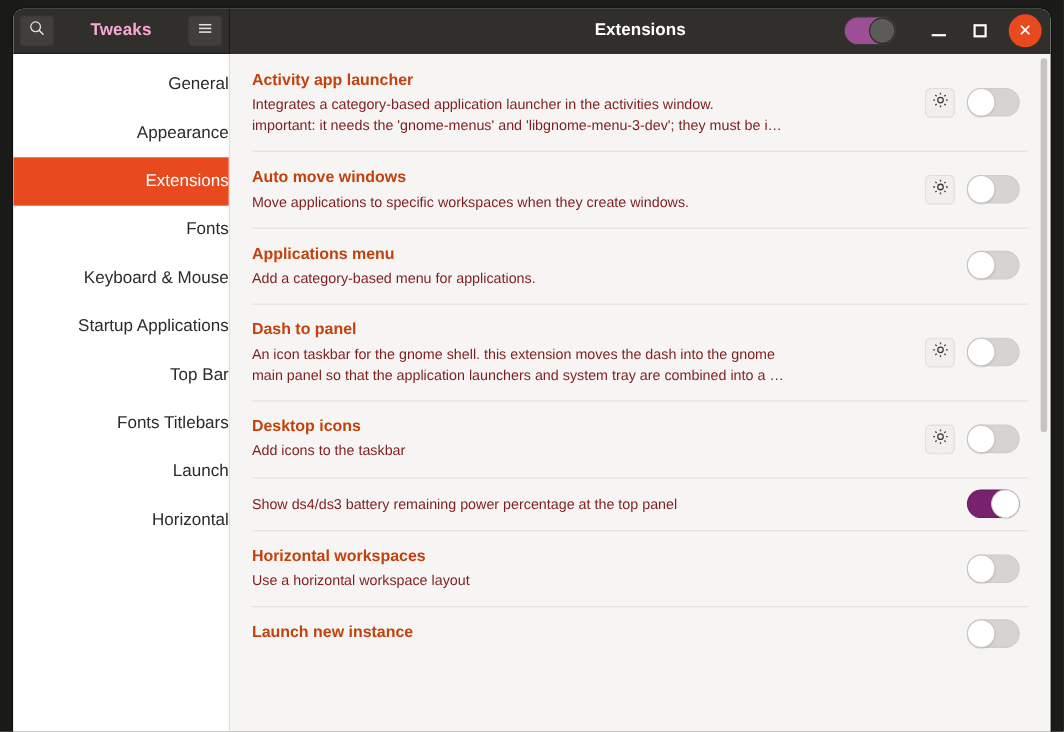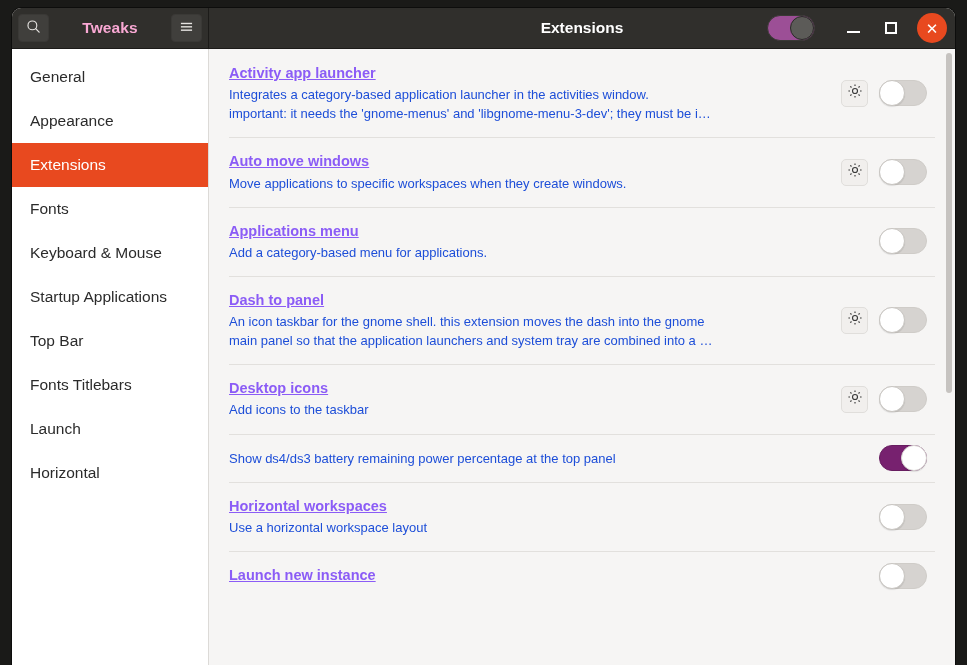--- a/index.html
+++ b/index.html
@@ -170,20 +170,21 @@
   }
 
   .side-item {
     height: 44px;
     display: flex;
     align-items: center;
     padding: 0 0 0 18px;
     font-size: 15.5px;
     color: #2b2b2b;
     cursor: pointer;
+    justify-content: flex-end;
   }
   .side-item.selected {
     background: #e8491f;
     color: #ffffff;
   }
 
   
   .content {
     flex: 1;
     background: #f6f5f4;
@@ -213,27 +214,26 @@
 
   .ext-text {
     flex: 1;
     min-width: 0;
     padding: 14px 0 14px 0;
   }
 
   .ext-name {
     font-size: 14.5px;
     font-weight: bold;
-    color: #8b5cf6;
+    color: #c2410c;
     line-height: 1.45;
-    text-decoration: underline;
   }
   .ext-desc {
     font-size: 13px;
-    color: #1d4ed8;
+    color: #7f1d1d;
     line-height: 1.48;
     margin-top: 1px;
     white-space: pre-line;
   }
 
   .ext-controls {
     display: flex;
     align-items: center;
     gap: 11px;
     flex: 0 0 auto;

